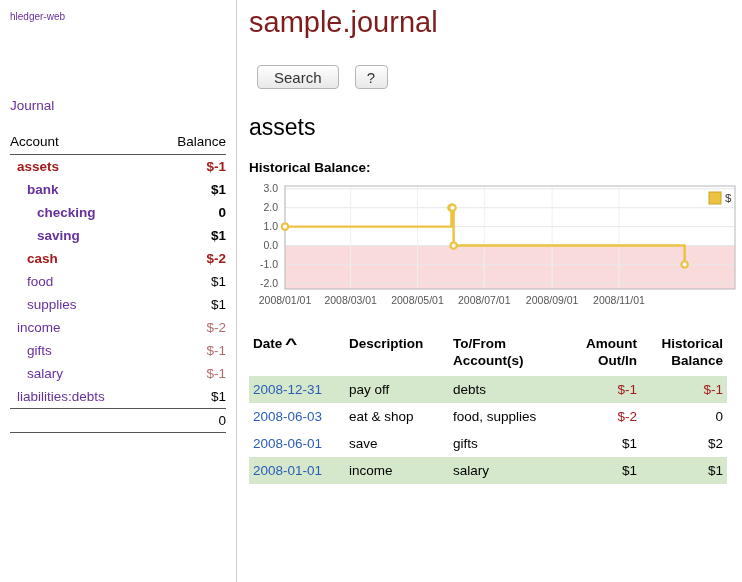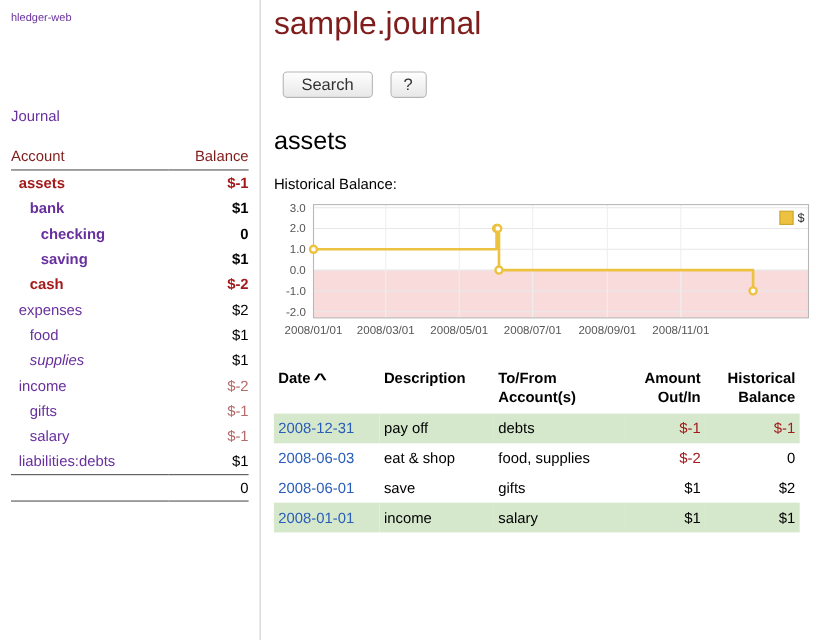--- a/index.html
+++ b/index.html
@@ -18,21 +18,21 @@
     border-right: 1px solid #ccc;
     padding: 11px 10px 0 10px;
   }
   .app-title, .journal-link, .acct-link {
     color: #68309d; text-decoration: none; cursor: pointer;
   }
   .app-title { display: block; font-size: 10px; }
   .journal-link { display: block; font-size: 13.5px; margin-top: 76px; }
   table.accounts { width: 100%; border-collapse: collapse; margin-top: 19px; font-size: 13.5px; }
   .accounts th {
-    font-weight: normal; text-align: left; color: #7f1d1d;
+    font-weight: normal; text-align: left; color: #000000;
     padding: 2px 0 5px 0; border-bottom: 1px solid #555;
   }
   .accounts th.bal-h { text-align: right; }
   .accounts td { padding: 3.5px 0; line-height: 16px; }
   .accounts td.bal { text-align: right; white-space: nowrap; }
   .accounts .b { font-weight: bold; }
   .accounts .name-neg { color: #a31a1a; }
   .accounts .neg-dark { color: #a31a1a; }
   .accounts .neg-light { color: #b56a6a; }
   .accounts tr.total-row td {
@@ -60,21 +60,21 @@
   .btn {
     margin-left: 8px; height: 24px; padding: 0 16px;
     font-size: 15px; color: #333;
     font-family: "Liberation Sans", sans-serif;
     background: linear-gradient(#fefefe, #e8e8e8);
     border: 1px solid #b5b5b5; border-radius: 4px; cursor: pointer;
   }
   .btn.help { margin-left: 16px; width: 33px; padding: 0; }
 
   h2.account-heading { font-size: 23px; font-weight: normal; margin-top: 25px; }
-  .chart-label { font-size: 13.5px; font-weight: normal; margin-top: 19px; }
+  .chart-label { font-size: 13.5px; font-weight: bold; margin-top: 19px; }
   #chart-svg { display: block; margin-top: 6px; }
   .tick { font-size: 10.5px; fill: #555; font-family: "Liberation Sans", sans-serif; }
 
   
   table.register { border-collapse: collapse; margin-top: 24px; font-size: 13.5px; table-layout: fixed; }
   .register th {
     font-weight: bold; text-align: left; vertical-align: top;
     line-height: 17px; padding: 2px 4px 7px 4px;
   }
   .register th.num, .register td.num { text-align: right; }
@@ -119,29 +119,25 @@
           </tr>
           <tr>
             <td style="padding-left: 27px;"><a class="acct-link b">saving</a></td>
             <td class="bal b">$1</td>
           </tr>
           <tr>
             <td style="padding-left: 17px;"><a class="acct-link b name-neg">cash</a></td>
             <td class="bal b neg-dark">$-2</td>
           </tr>
           <tr>
-            <td style="padding-left: 7px;"><a class="acct-link">expenses</a></td>
-            <td class="bal">$2</td>
-          </tr>
-          <tr>
             <td style="padding-left: 17px;"><a class="acct-link">food</a></td>
             <td class="bal">$1</td>
           </tr>
           <tr>
-            <td style="padding-left: 17px; font-style: italic;"><a class="acct-link">supplies</a></td>
+            <td style="padding-left: 17px;"><a class="acct-link">supplies</a></td>
             <td class="bal">$1</td>
           </tr>
           <tr>
             <td style="padding-left: 7px;"><a class="acct-link">income</a></td>
             <td class="bal neg-light">$-2</td>
           </tr>
           <tr>
             <td style="padding-left: 17px;"><a class="acct-link">gifts</a></td>
             <td class="bal neg-light">$-1</td>
           </tr>

